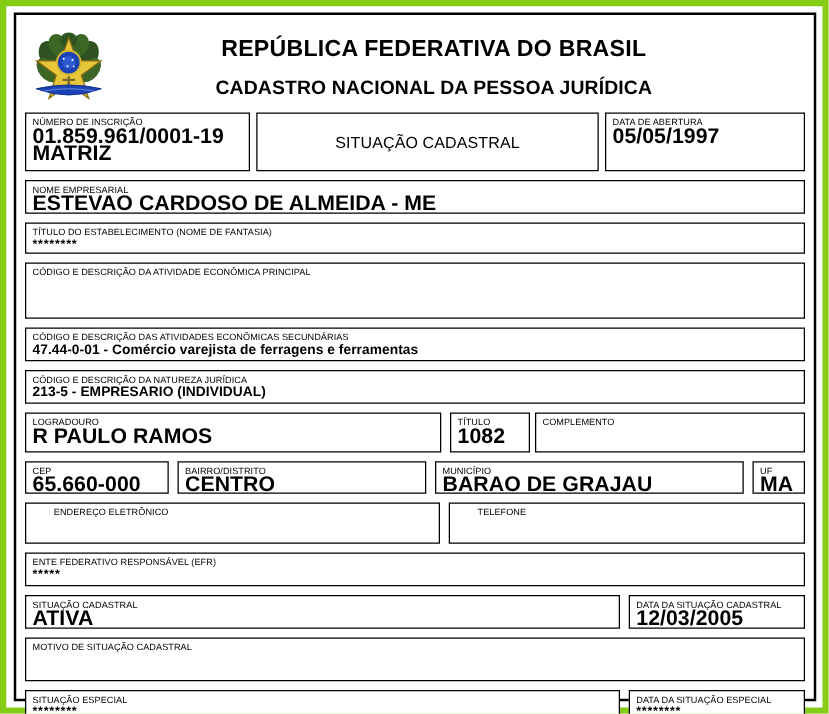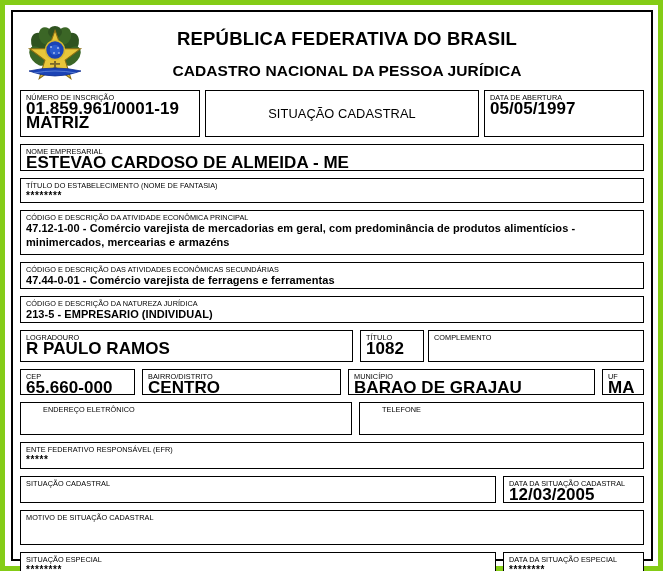--- a/index.html
+++ b/index.html
@@ -231,21 +231,20 @@
   <div class="row mt-gapbig">
     <div class="box box-full h-titulo">
       <div class="lbl">TÍTULO DO ESTABELECIMENTO (NOME DE FANTASIA)</div>
       <div class="stars">********</div>
     </div>
   </div>
 
   <div class="row mt-gapbig">
     <div class="box box-full h-princ">
       <div class="lbl">CÓDIGO E DESCRIÇÃO DA ATIVIDADE ECONÔMICA PRINCIPAL</div>
-      <div class="val small">47.12-1-00 - Comércio varejista de mercadorias em geral, com predominância de produtos alimentícios - minimercados, mercearias e armazéns</div>
     </div>
   </div>
 
   <div class="row mt-gapbig">
     <div class="box box-full h-sec">
       <div class="lbl">CÓDIGO E DESCRIÇÃO DAS ATIVIDADES ECONÔMICAS SECUNDÁRIAS</div>
       <div class="val small">47.44-0-01 - Comércio varejista de ferragens e ferramentas</div>
     </div>
   </div>
 
@@ -310,20 +309,21 @@
   <div class="row mt-gapbig">
     <div class="box box-full h-efr">
       <div class="lbl">ENTE FEDERATIVO RESPONSÁVEL (EFR)</div>
       <div class="stars">*****</div>
     </div>
   </div>
 
   <div class="row mt-gapbig">
     <div class="box box-sitcad h-sit">
       <div class="lbl">SITUAÇÃO CADASTRAL</div>
+      <div class="val">ATIVA</div>
     </div>
     <div class="gap-lg"></div>
     <div class="box box-datasit h-sit">
       <div class="lbl">DATA DA SITUAÇÃO CADASTRAL</div>
       <div class="val">12/03/2005</div>
     </div>
   </div>
 
   <div class="row mt-gapbig">
     <div class="box box-full h-motivo">

